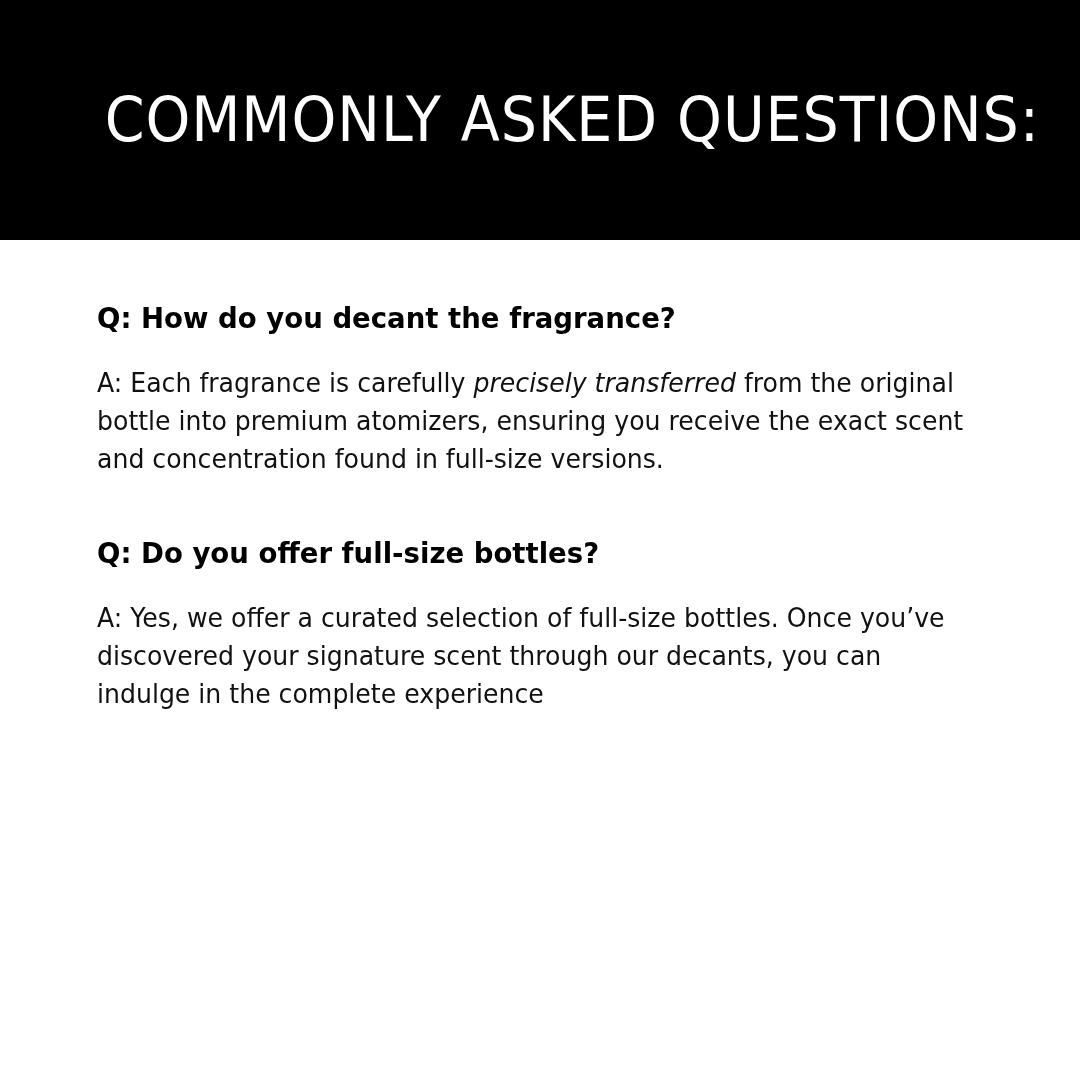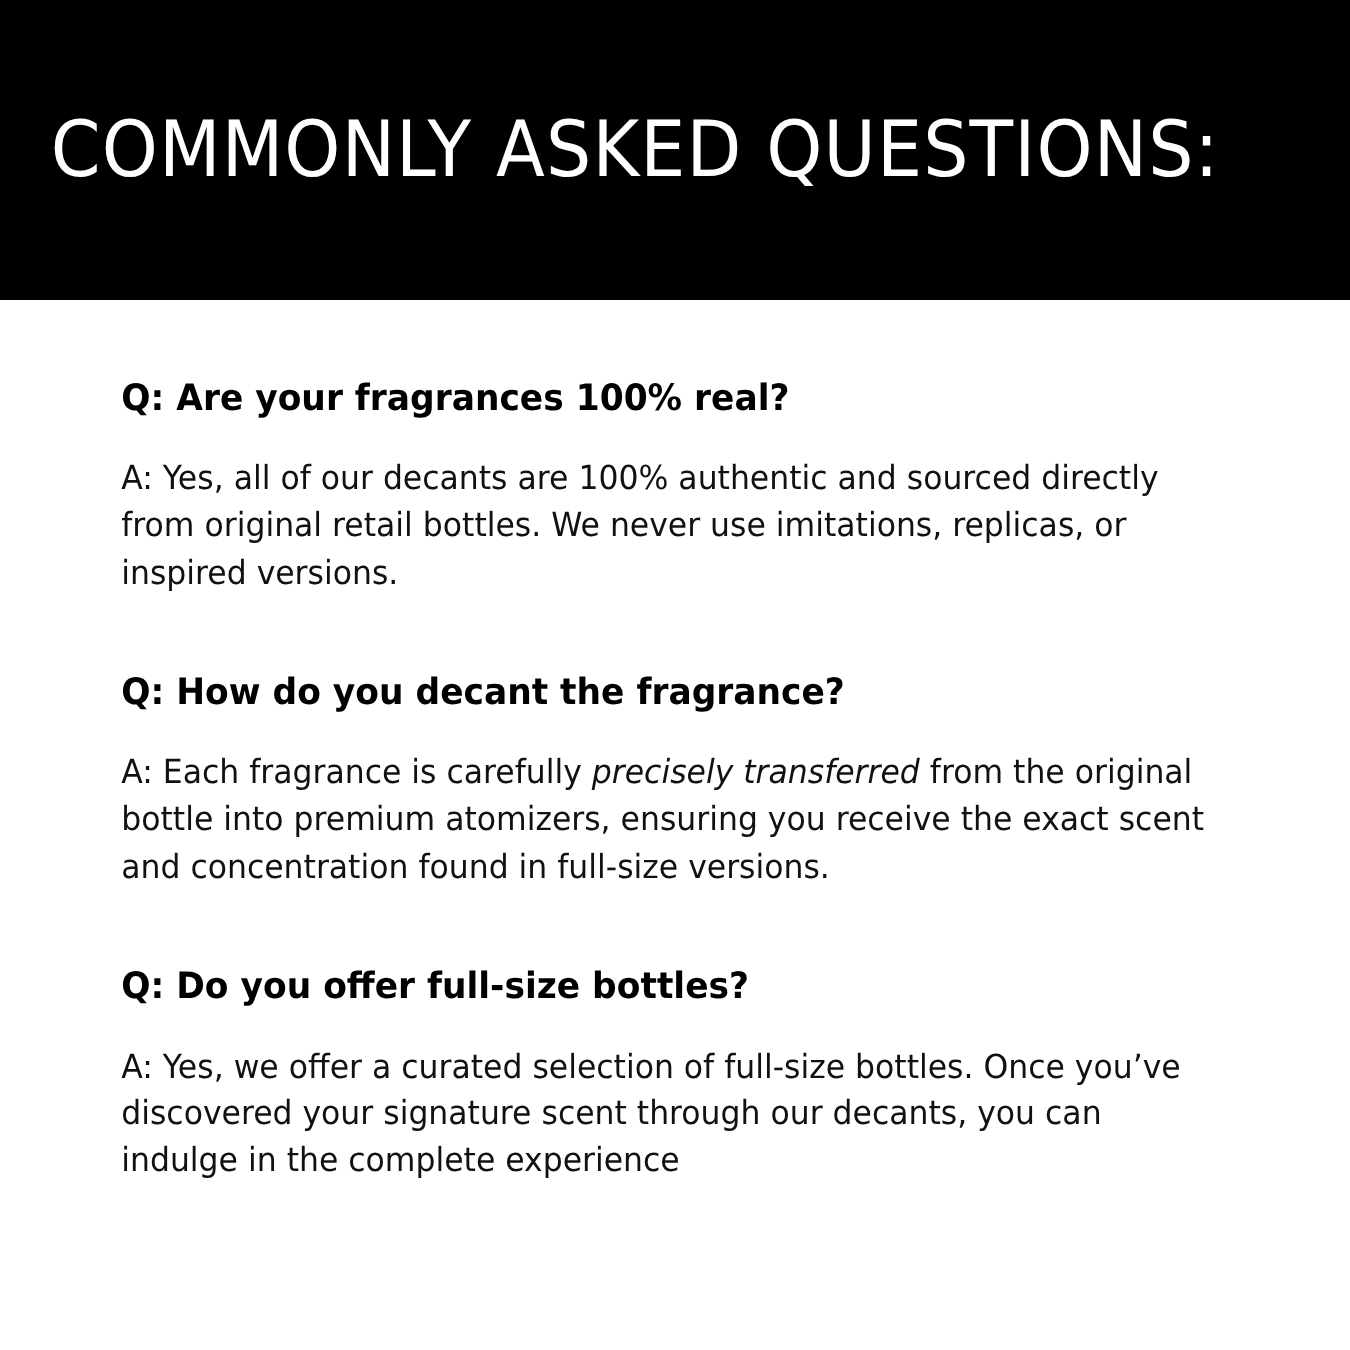--- a/index.html
+++ b/index.html
@@ -21,21 +21,21 @@
   }
   .header-band {
     position: absolute;
     top: 0;
     left: 0;
     width: 1080px;
     height: 240px;
     background: #000000;
     display: flex;
     align-items: center;
-    justify-content: flex-start;
+    justify-content: flex-end;
     text-decoration: underline;
   }
   .header-title {
     color: #ffffff;
     font-size: 62px;
     line-height: 1;
     letter-spacing: 1px;
     font-weight: 400;
     font-family: "DejaVu Sans", "Liberation Sans", sans-serif;
     transform: scaleX(0.92);
@@ -83,24 +83,20 @@
 <body>
 
 <div class="page">
 
   <div class="header-band">
     <div class="header-title">COMMONLY ASKED QUESTIONS:</div>
   </div>
 
   <div class="faq-body">
 
-    <div class="faq-item">
-      <p class="question">Q: Are your fragrances 100% real?</p>
-      <p class="answer"><span>A: Yes, all of our decants are 100% authentic and sourced directly from original retail bottles. We never use imitations, replicas, or inspired versions.</span><em></em><span></span></p>
-    </div>
 
     <div class="faq-item">
       <p class="question">Q: How do you decant the fragrance?</p>
       <p class="answer"><span>A: Each fragrance is carefully </span><em>precisely transferred</em><span> from the original bottle into premium atomizers, ensuring you receive the exact scent and concentration found in full-size versions.</span></p>
     </div>
 
     <div class="faq-item">
       <p class="question">Q: Do you offer full-size bottles?</p>
       <p class="answer"><span>A: Yes, we offer a curated selection of full-size bottles. Once you’ve discovered your signature scent through our decants, you can indulge in the complete experience</span><em></em><span></span></p>
     </div>

